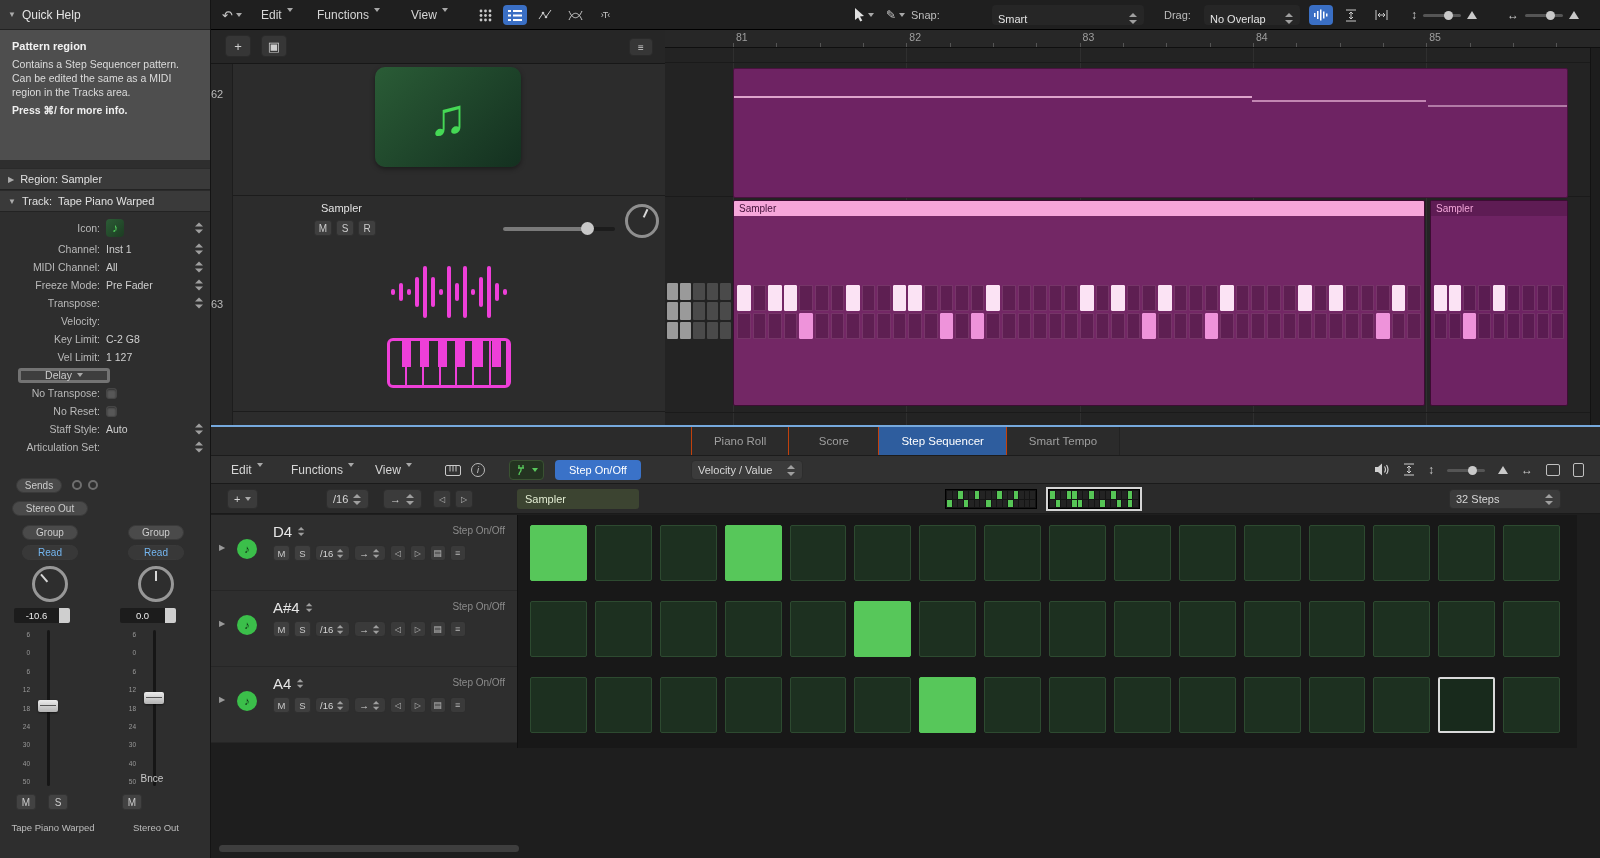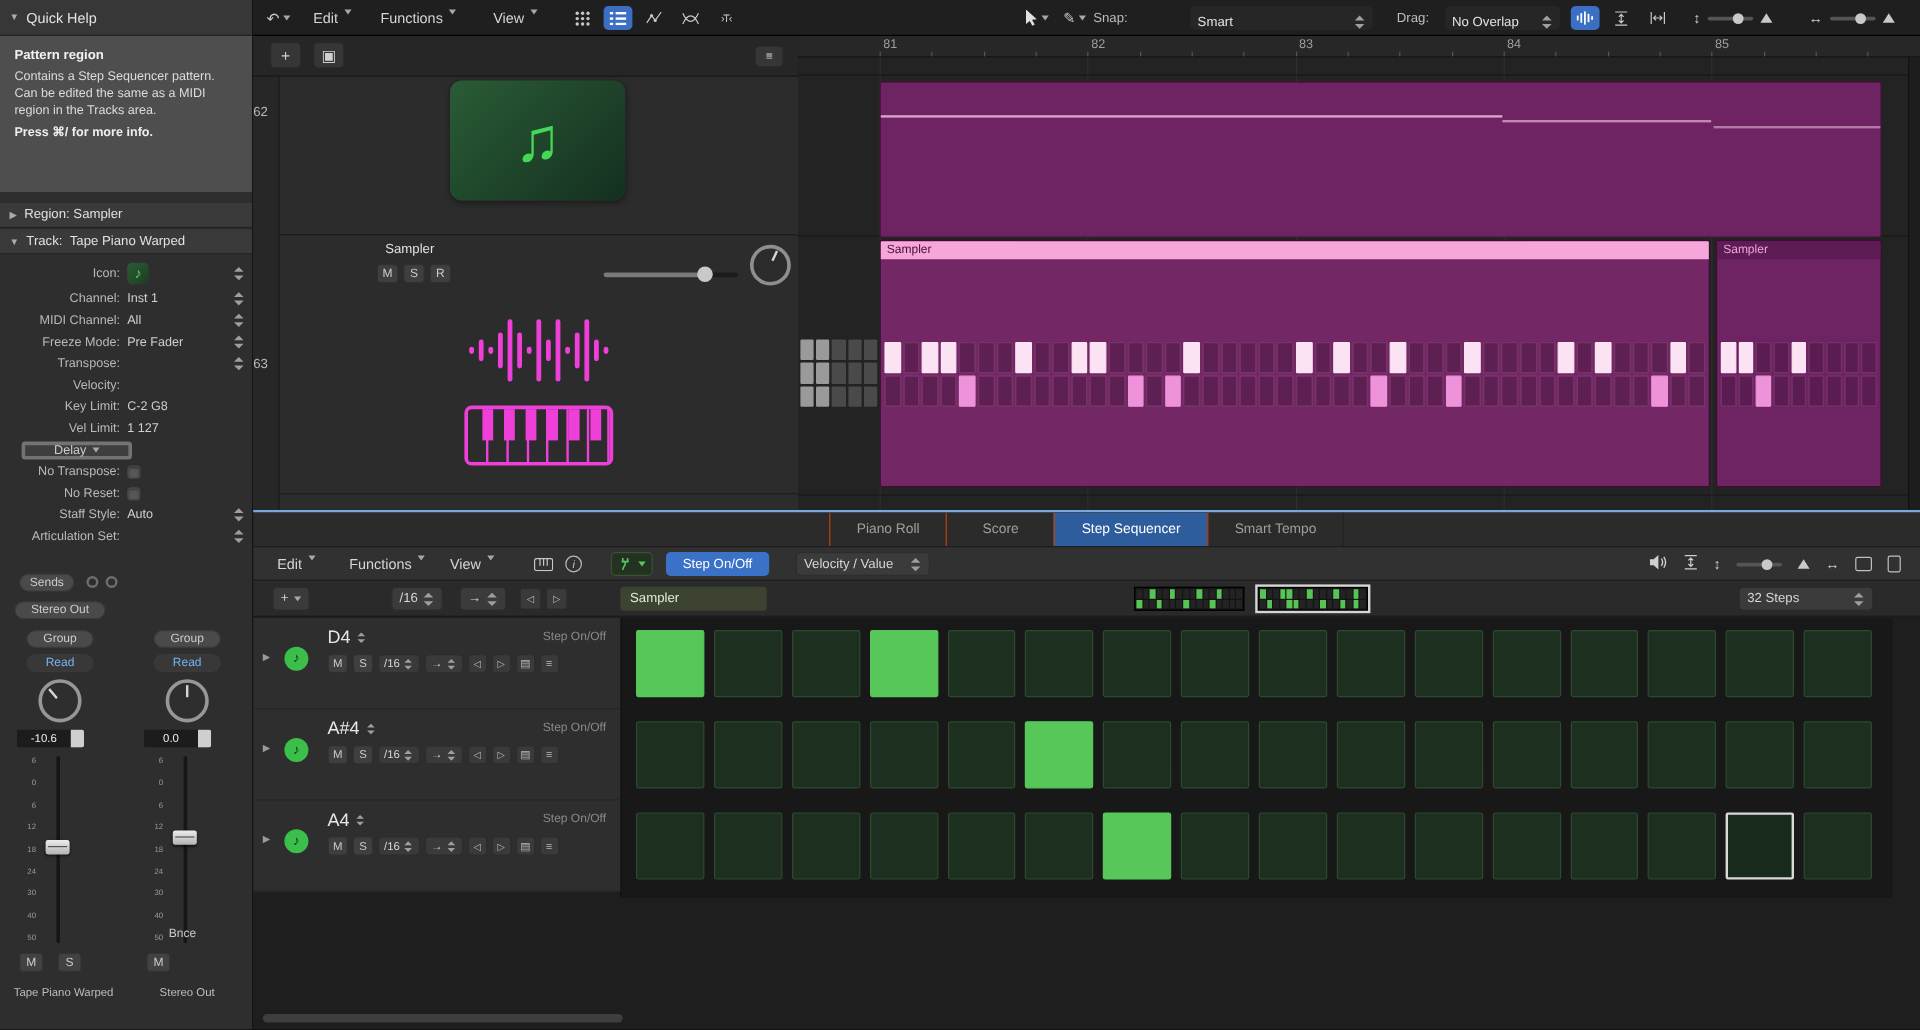--- a/index.html
+++ b/index.html
@@ -727,21 +727,21 @@
         <div class="plugchip">
             <svg width="14" height="12">
               <path d="M4 1v3M8 1v3M3 4h6M6 4v2c0 2-2 2-2 5" stroke="#58c85c" fill="none" stroke-width="1.3"></path>
             </svg>
             <span class="chev" style="border-top-color:#58c85c"></span>
           </div>
       </div>
       <div class="et" style="left:344px">
           <div class="bluepill">Step On/Off</div>
         </div>
-      <div class="et" style="left:452px">
+      <div class="et" style="left:480px">
           <div class="chip" style="width:112px;justify-content:space-between">
             <span>Velocity / Value</span>
             <span class="stepper"></span>
           </div>
         </div>
       <div class="et" style="right:16px;gap:13px">
         <span><svg width="16" height="13" viewBox="0 0 16 13">
               <path d="M1 4h3l4-3.5v12L4 9H1z" fill="#cfcfcf"></path>
               <path d="M10.5 3.5q2 3 0 6M12.5 2q3 4.5 0 9" stroke="#cfcfcf" fill="none" stroke-width="1.2"></path>
             </svg></span>

